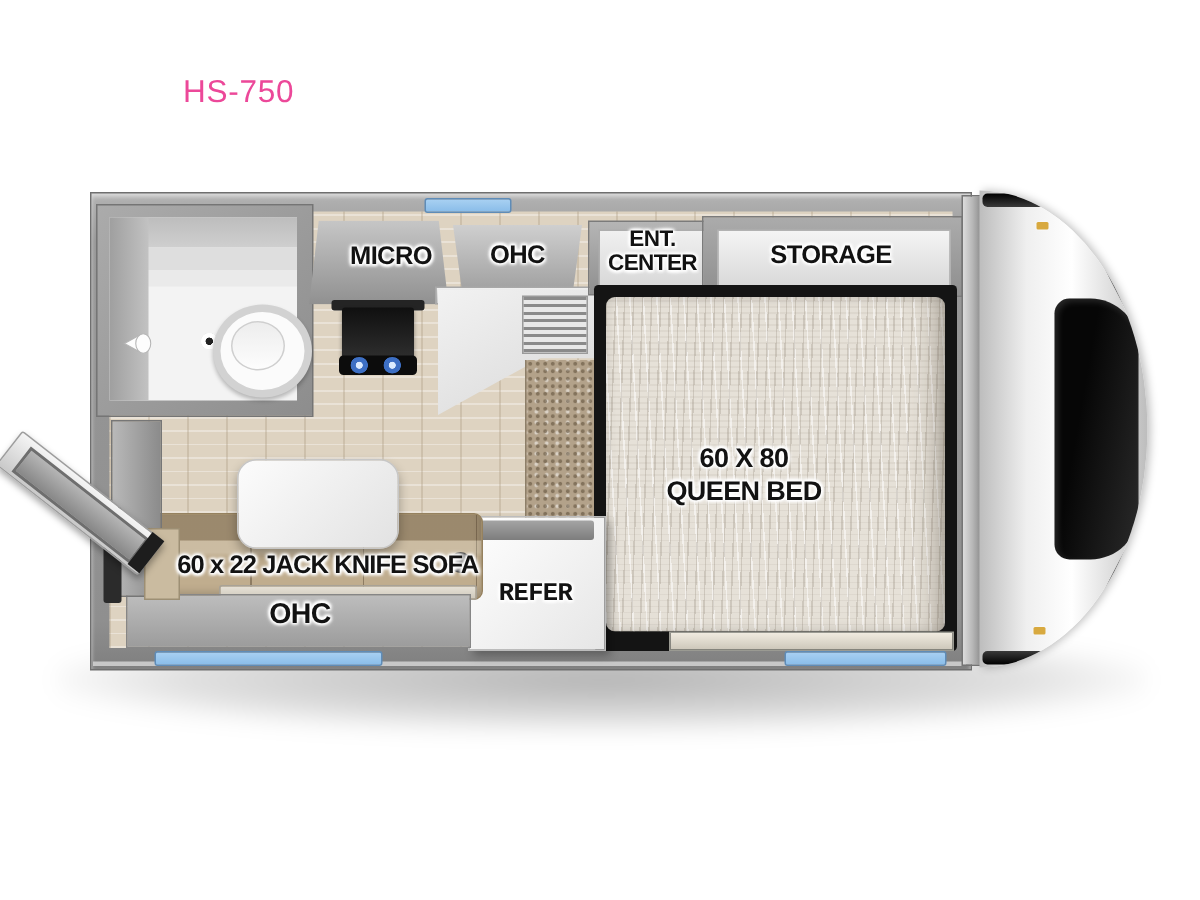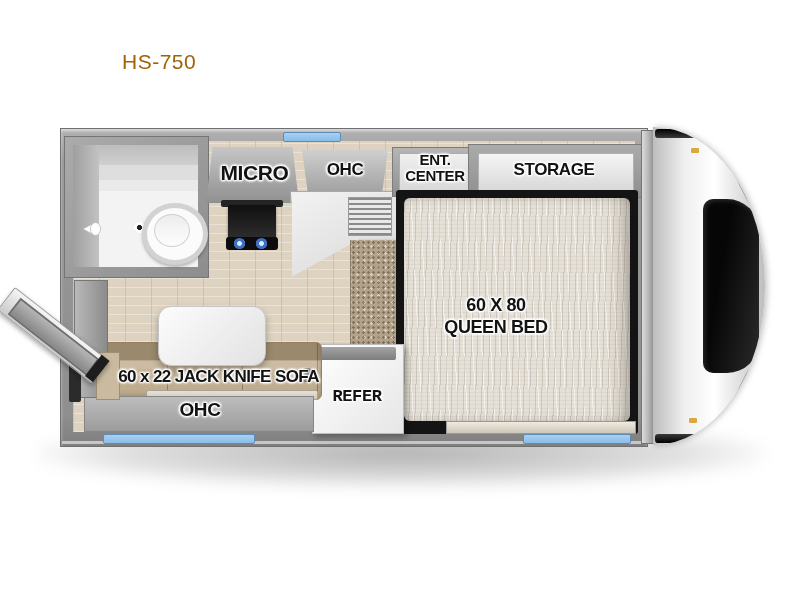--- a/index.html
+++ b/index.html
@@ -1,20 +1,20 @@
 <!DOCTYPE html>
 <html style="--window_blue: #8abde9; --wall_gray: #979797; --floor_wood: #ded3c1; --carpet: #b3a28a; --sofa: #c0ad8e; --mattress: #e6e1d8; --label: #121212;"><head>
 <meta charset="utf-8">
 <style>
   html,body{margin:0;padding:0;background:#fff;}
   .scene{position:relative;width:800px;height:600px;background:#ffffff;overflow:hidden;
          font-family:"Liberation Sans",sans-serif;}
   .abs{position:absolute;}
 
-  .title{left:122px;top:50px;font-size:21px;color:#a16207;letter-spacing:.5px;}
+  .title{left:122px;top:50px;font-size:21px;color:#ec4899;letter-spacing:.5px;}
 
   .ground-shadow{left:38px;top:430px;width:726px;height:58px;
     background:radial-gradient(ellipse at 50% 40%,rgba(0,0,0,.30),rgba(0,0,0,.12) 55%,transparent 75%);
     filter:blur(7px);}
 
   
   .walls{left:60px;top:128px;width:586px;height:317px;
     background:linear-gradient(180deg,#b3b3b3,#989898 10%,#8f8f8f 90%,#7f7f7f);
     border:1px solid #6f6f6f;box-shadow:inset 0 2px 3px rgba(255,255,255,.55);}
   .wall-glint{left:62px;top:441px;width:582px;height:3px;background:#d8d8d8;opacity:.8;}
@@ -149,21 +149,21 @@
     border-radius:10px 32px 32px 10px;
     background:linear-gradient(100deg,#060606 35%,#2a2a2a);
     box-shadow:inset 2px 2px 5px rgba(255,255,255,.14);}
   .nose-light{position:absolute;width:8px;height:5px;background:#d8a93f;border-radius:1px;box-shadow:0 0 2px rgba(255,255,255,.8);}
   .nose-light-top{left:38px;top:21px;} .nose-light-bottom{left:36px;top:291px;}
 
   
   .lbl{color:var(--label,#121212);font-weight:bold;text-align:center;line-height:1.05;
     text-shadow:0 0 2px #fff,0 0 3px #fff,0 0 4px #fff,1px 1px 2px #fff,-1px -1px 2px #fff,1px -1px 2px #fff,-1px 1px 2px #fff;
     letter-spacing:-.4px;white-space:nowrap;}
-  .lbl-micro{left:208px;top:162px;width:93px;font-size:21px;}
+  .lbl-micro{left:195px;top:162px;width:93px;font-size:17px;text-align:right;}
   .lbl-ohc-top{left:302px;top:161px;width:86px;font-size:17px;}
   .lbl-ent{left:392px;top:152px;width:86px;font-size:15px;}
   .lbl-storage{left:468px;top:161px;width:172px;font-size:17px;}
   .lbl-bed{left:404px;top:295px;width:184px;font-size:18px;line-height:1.2;}
   .lbl-refer{left:312px;top:388px;width:90px;font-size:17px;font-family:Liberation Mono, monospace;}
   .lbl-sofa{left:100px;top:368px;width:237px;font-size:17px;letter-spacing:-.6px;}
   .lbl-ohc-bottom{left:110px;top:400px;width:180px;font-size:19px;}
 </style>
 </head>
 <body>

